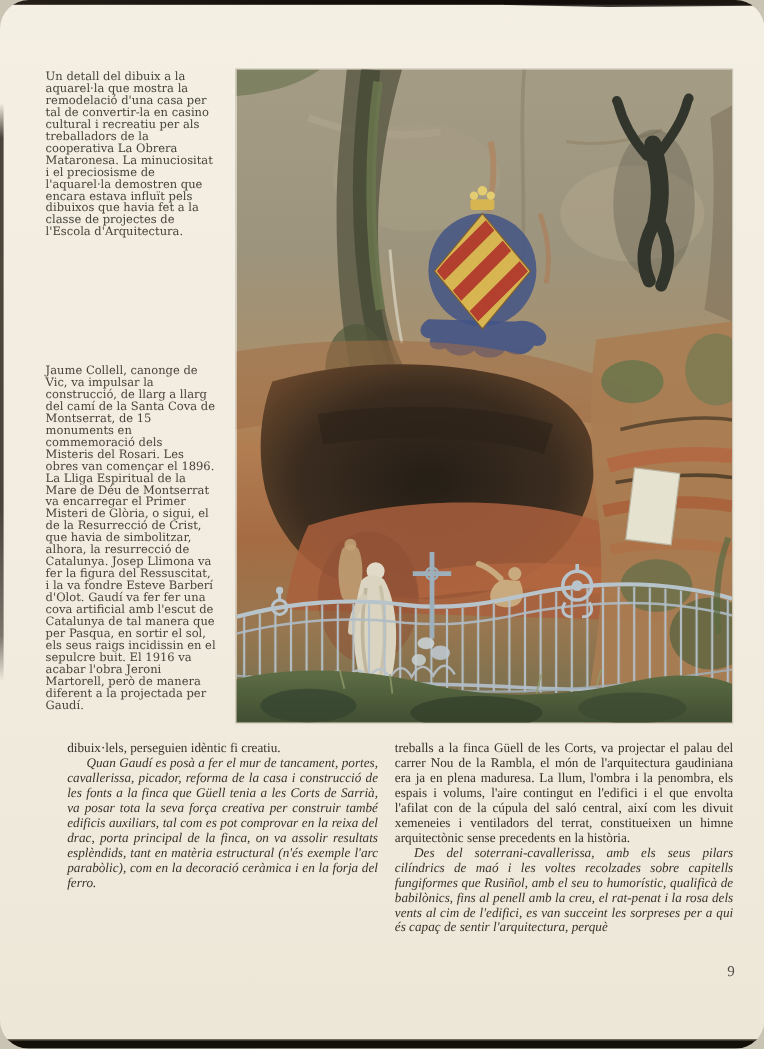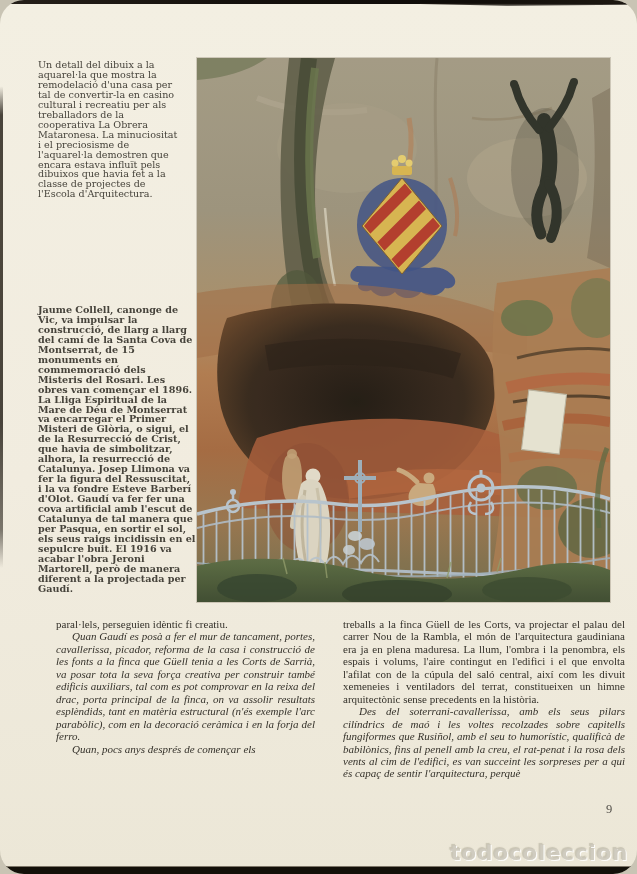--- a/index.html
+++ b/index.html
@@ -27,32 +27,32 @@
   .bar-bottom{
     position:absolute;bottom:0;left:0;width:637px;height:8px;
     background:#131009;border-top:1px solid #7d7668;box-sizing:border-box;
   }
   .margin-note{
     position:absolute;left:38px;width:160px;margin:0;
     font-family:"DejaVu Serif",serif;font-size:9.6px;line-height:9.95px;
     color:#46433b;white-space:pre-line;
   }
   .note-1{top:60px;}
-  .note-2{top:305px;font-weight:bold;}
+  .note-2{top:305px;}
   .photo{
     position:absolute;left:197px;top:58px;width:413px;height:544px;
     box-shadow:0 0 0 1px rgba(95,85,65,.25);
   }
   .photo svg{display:block;}
   .body-col{
     position:absolute;top:618px;color:#34312a;
     font-size:11px;line-height:12.45px;text-align:justify;
   }
   .col-left{left:56px;width:259px;}
-  .col-right{left:329px;width:282px;margin-left:14px;}
+  .col-right{left:329px;width:282px;}
   .body-col p{margin:0;}
   .body-col p.indent{text-indent:16px;font-style:italic;}
   .page-number{
     position:absolute;left:606px;top:802px;width:24px;
     font-size:12.5px;color:#53504a;
   }
   .watermark{
     position:absolute;left:450px;top:840px;
     font-family:"DejaVu Sans",sans-serif;font-weight:bold;
     font-size:22px;letter-spacing:.5px;
@@ -271,28 +271,26 @@
         <ellipse cx="330" cy="532" rx="45" ry="13" fill="#37462c" opacity="0.8"></ellipse>
         <path d="M90,516 L86,500 M130,520 L128,504 M250,520 L254,504 M300,514 L304,500" stroke="#8f9a68" stroke-width="1.5" opacity="0.8"></path>
         <path d="M402,470 C398,440 402,410 410,390" stroke="#55663e" stroke-width="5" fill="none" opacity="0.7"></path>
       </g>
 
       <rect width="413" height="544" fill="#d8c9a8" opacity="0.04"></rect>
     </svg>
   </div>
 
   <div class="body-col col-left">
-    <p>paral·lels, perseguien idèntic fi creatiu.</p>
+    <p>dibuix·lels, perseguien idèntic fi creatiu.</p>
     <p class="indent">Quan Gaudí es posà a fer el mur de tancament, portes, cavallerissa, picador, reforma de la casa i construcció de les fonts a la finca que Güell tenia a les Corts de Sarrià, va posar tota la seva força creativa per construir també edificis auxiliars, tal com es pot comprovar en la reixa del drac, porta principal de la finca, on va assolir resultats esplèndids, tant en matèria estructural (n'és exemple l'arc parabòlic), com en la decoració ceràmica i en la forja del ferro.</p>
-    <p class="indent">Quan, pocs anys després de començar els</p>
   </div>
 
   <div class="body-col col-right">
     <p>treballs a la finca Güell de les Corts, va projectar el palau del carrer Nou de la Rambla, el món de l'arquitectura gaudiniana era ja en plena maduresa. La llum, l'ombra i la penombra, els espais i volums, l'aire contingut en l'edifici i el que envolta l'afilat con de la cúpula del saló central, així com les divuit xemeneies i ventiladors del terrat, constitueixen un himne arquitectònic sense precedents en la història.</p>
     <p class="indent">Des del soterrani-cavallerissa, amb els seus pilars cilíndrics de maó i les voltes recolzades sobre capitells fungiformes que Rusiñol, amb el seu to humorístic, qualificà de babilònics, fins al penell amb la creu, el rat-penat i la rosa dels vents al cim de l'edifici, es van succeint les sorpreses per a qui és capaç de sentir l'arquitectura, perquè</p>
   </div>
 
   <div class="page-number">9</div>
 
-  <div class="watermark">todocoleccion</div>
 
   <div class="bar-bottom"></div>
 </div>
 
 </body></html>

